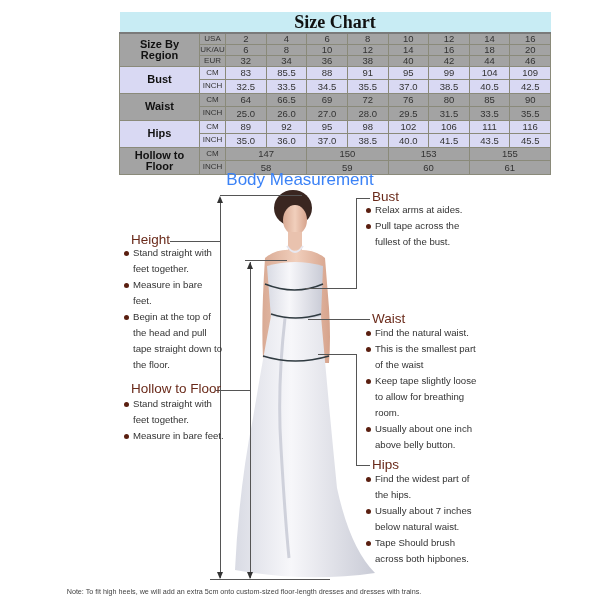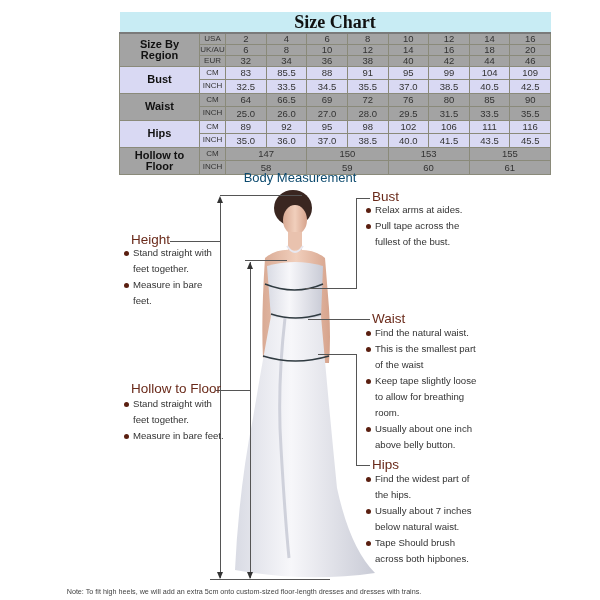--- a/index.html
+++ b/index.html
@@ -11,21 +11,21 @@
   #size-chart td, #size-chart th { border: 1px solid #8a8a7a; text-align: center; font-size: 9.5px; color: #333; padding: 0; line-height: 1; }
   #size-chart .title-cell { background: #c8ecf4; height: 21px; font-family: "Liberation Serif", serif; font-weight: bold; font-size: 18px; color: #111; border: none; border-bottom: 2px solid #7a7a7a; }
   #size-chart .grp-label { font-family: Liberation Sans, sans-serif; font-weight: bold; font-size: 11px; color: #111; }
   #size-chart .unit { font-size: 8px; color: #333; }
   .g-cream td { background: #a3a3a3; }
   .g-purple td { background: #d9d9f3; }
   .rh-11 td { height: 11px; }
   .rh-13 td { height: 13.5px; }
 
   
-  #bm-title { position: absolute; left: 0; width: 600px; top: 170px; text-align: center; font-size: 13px; color: #0c4a6e; }
+  #bm-title { position: absolute; left: 0; width: 600px; top: 170px; text-align: center; font-size: 17px; color: #3b82f6; }
 
   .lbl { position: absolute; font-size: 13.5px; color: #6a2a1a; line-height: 1; }
   .tips { position: absolute; list-style: none; font-size: 9.6px; color: #333; line-height: 16px; }
   .tips li { position: relative; padding-left: 10px; }
   .tips li::before { content: ""; position: absolute; left: 1px; top: 6px; width: 5px; height: 5px; border-radius: 50%; background: #5a1f10; }
 
   .ln { position: absolute; background: #555; }
   .arrow-up { position: absolute; width: 0; height: 0; border-left: 3px solid transparent; border-right: 3px solid transparent; border-bottom: 7px solid #333; }
   .arrow-down { position: absolute; width: 0; height: 0; border-left: 3px solid transparent; border-right: 3px solid transparent; border-top: 7px solid #333; }
 
@@ -236,20 +236,21 @@
 <div class="ln" style="left:305px;top:288px;width:52px;height:1px;"></div>
 <div class="ln" style="left:308px;top:319px;width:62px;height:1px;"></div>
 <div class="ln" style="left:356px;top:354px;width:1px;height:112px;"></div>
 <div class="ln" style="left:318px;top:354px;width:39px;height:1px;"></div>
 <div class="ln" style="left:356px;top:465px;width:14px;height:1px;"></div>
 
 <div class="lbl" style="left:131px;top:233px;">Height</div>
 <ul class="tips" style="left:123px;top:245px;width:100px;">
   <li>Stand straight with feet together.</li>
   <li>Measure in bare feet.</li>
+  <li>Begin at the top of the head and pull tape straight down to the floor.</li>
 </ul>
 
 <div class="lbl" style="left:131px;top:382px;">Hollow to Floor</div>
 <ul class="tips" style="left:123px;top:396px;width:102px;">
   <li>Stand straight with feet together.</li>
   <li>Measure in bare feet.</li>
 </ul>
 
 <div class="lbl" style="left:372px;top:190px;">Bust</div>
 <ul class="tips" style="left:365px;top:202px;width:110px;">

